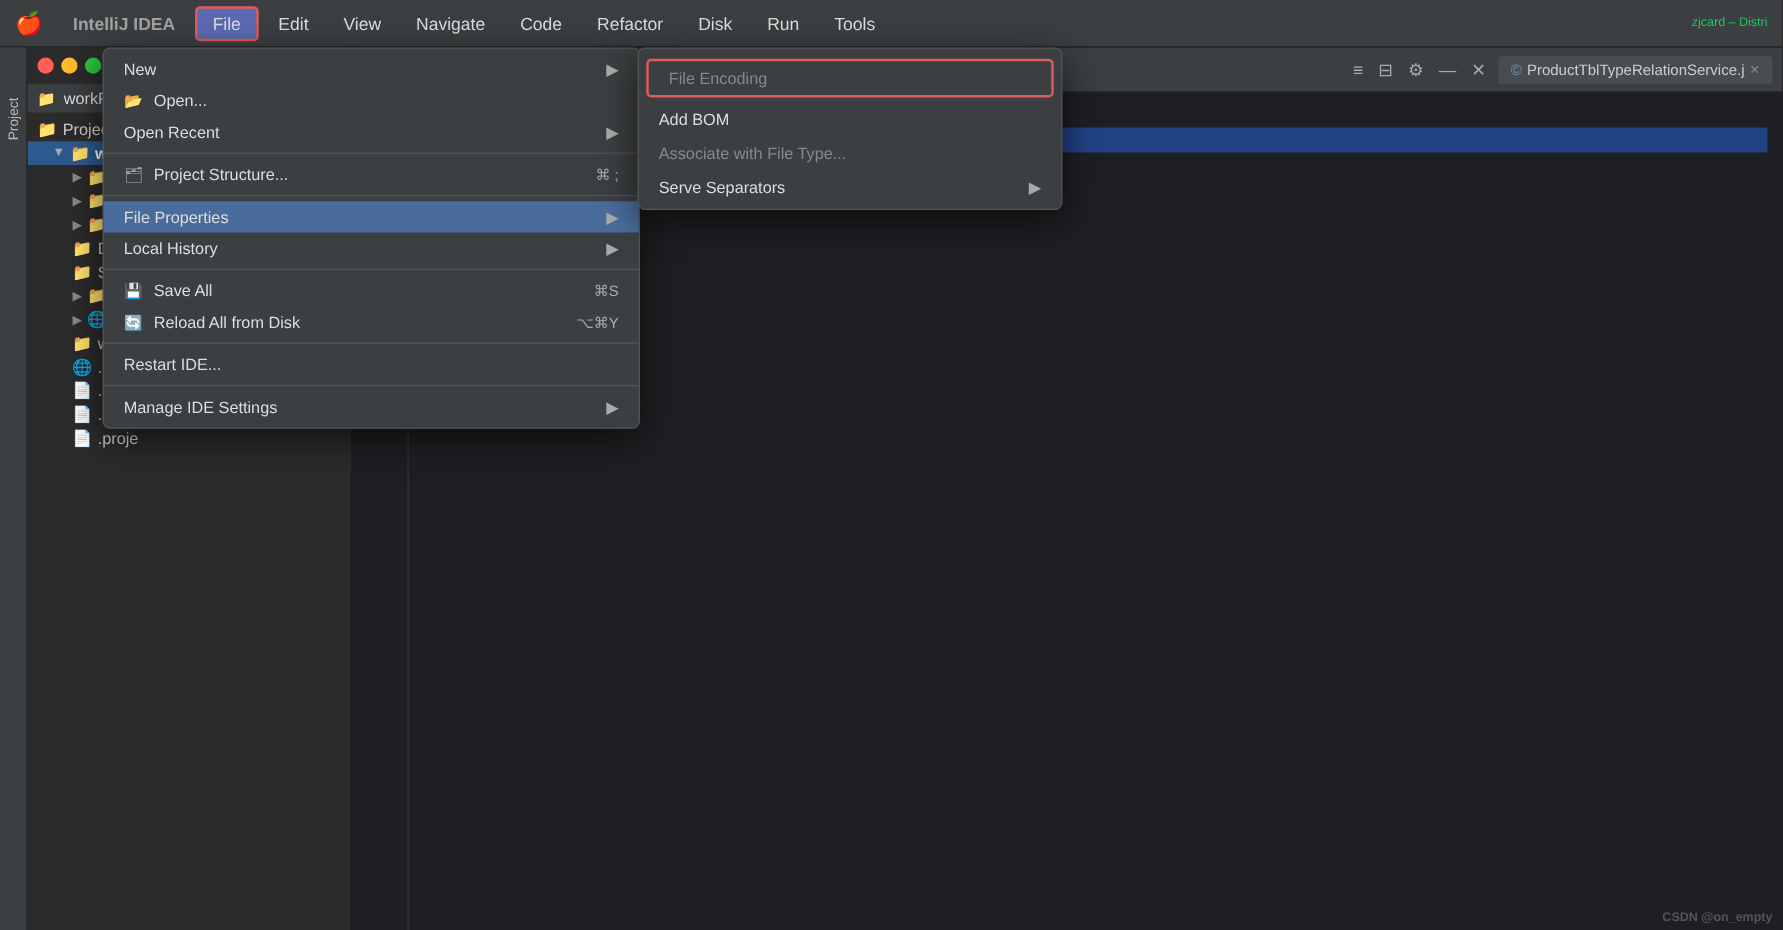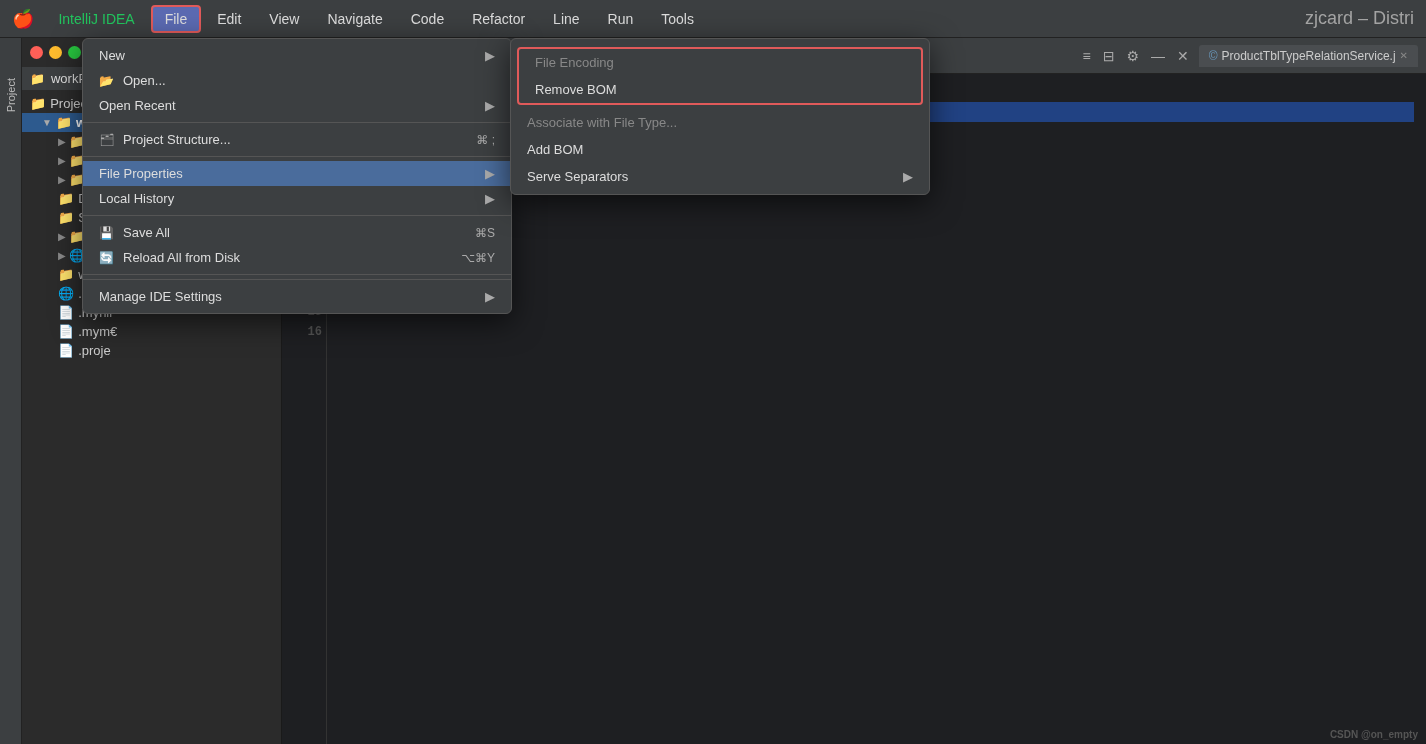--- a/index.html
+++ b/index.html
@@ -28,28 +28,28 @@
     }
     .menu-item {
       padding: 4px 12px;
       color: #ddd;
       font-size: 14px;
       border-radius: 4px;
       cursor: pointer;
     }
     .app-title {
       padding: 4px 12px;
-      color: #22c55e;
+      color: #a3a3a3;
       font-size: 14px;
-      font-weight: normal;
+      font-weight: bold;
     }
     .window-title-right {
       margin-left: auto;
-      color: #a3a3a3;
-      font-size: 18px;
+      color: #22c55e;
+      font-size: 10px;
     }
 
     
     .main-layout {
       display: flex;
       height: calc(744px - 38px);
     }
 
     
     .sidebar-tab {
@@ -157,21 +157,21 @@
       text-align: center;
       font-size: 12px;
       color: #aaa;
     }
 
     
     .submenu {
       position: absolute;
       top: 38px;
       left: 510px;
-      width: 420px;
+      width: 340px;
       background: #3c3f41;
       border: 1px solid #555;
       border-radius: 6px;
       box-shadow: 0 8px 30px rgba(0,0,0,0.6);
       z-index: 101;
       padding: 4px 0;
     }
     .submenu-item {
       display: flex;
       align-items: center;
@@ -304,21 +304,21 @@
 
 <div class="menu-bar">
   <span class="apple-logo">🍎</span>
   <span class="app-title">IntelliJ IDEA</span>
   <span class="menu-item file-menu-active">File</span>
   <span class="menu-item">Edit</span>
   <span class="menu-item">View</span>
   <span class="menu-item">Navigate</span>
   <span class="menu-item">Code</span>
   <span class="menu-item">Refactor</span>
-  <span class="menu-item">Line</span>
+  <span class="menu-item">Disk</span>
   <span class="menu-item">Run</span>
   <span class="menu-item">Tools</span>
   <span class="window-title-right">zjcard – Distri</span>
 </div>
 
 <div class="main-layout">
 
   <div class="sidebar-tab">
     <span class="sidebar-tab-label">Project</span>
   </div>
@@ -485,40 +485,40 @@
     <span class="item-icon">💾</span>
     <span>Save All</span>
     <span class="shortcut">⌘S</span>
   </div>
   <div class="dropdown-item">
     <span class="item-icon">🔄</span>
     <span>Reload All from Disk</span>
     <span class="shortcut">⌥⌘Y</span>
   </div>
   <div class="dropdown-separator"></div>
+  <div class="dropdown-item">
+    <span>Restart IDE...</span>
+  </div>
   <div class="dropdown-separator"></div>
   <div class="dropdown-item">
     <span>Manage IDE Settings</span>
     <span class="arrow">▶</span>
   </div>
 </div>
 
 <div class="submenu">
 
   <div style="border: 2px solid #e05a5a; border-radius: 4px; margin: 4px 6px;">
     <div class="submenu-item disabled">
       <span>File Encoding</span>
     </div>
-    <div class="submenu-item">
-      <span>Remove BOM</span>
-    </div>
+  </div>
+  <div class="submenu-item">
+    <span>Add BOM</span>
   </div>
   <div class="submenu-item disabled">
     <span>Associate with File Type...</span>
-  </div>
-  <div class="submenu-item">
-    <span>Add BOM</span>
   </div>
   <div class="submenu-item">
     <span>Serve Separators</span>
     <span class="arrow">▶</span>
   </div>
 </div>
 
 </body></html>

